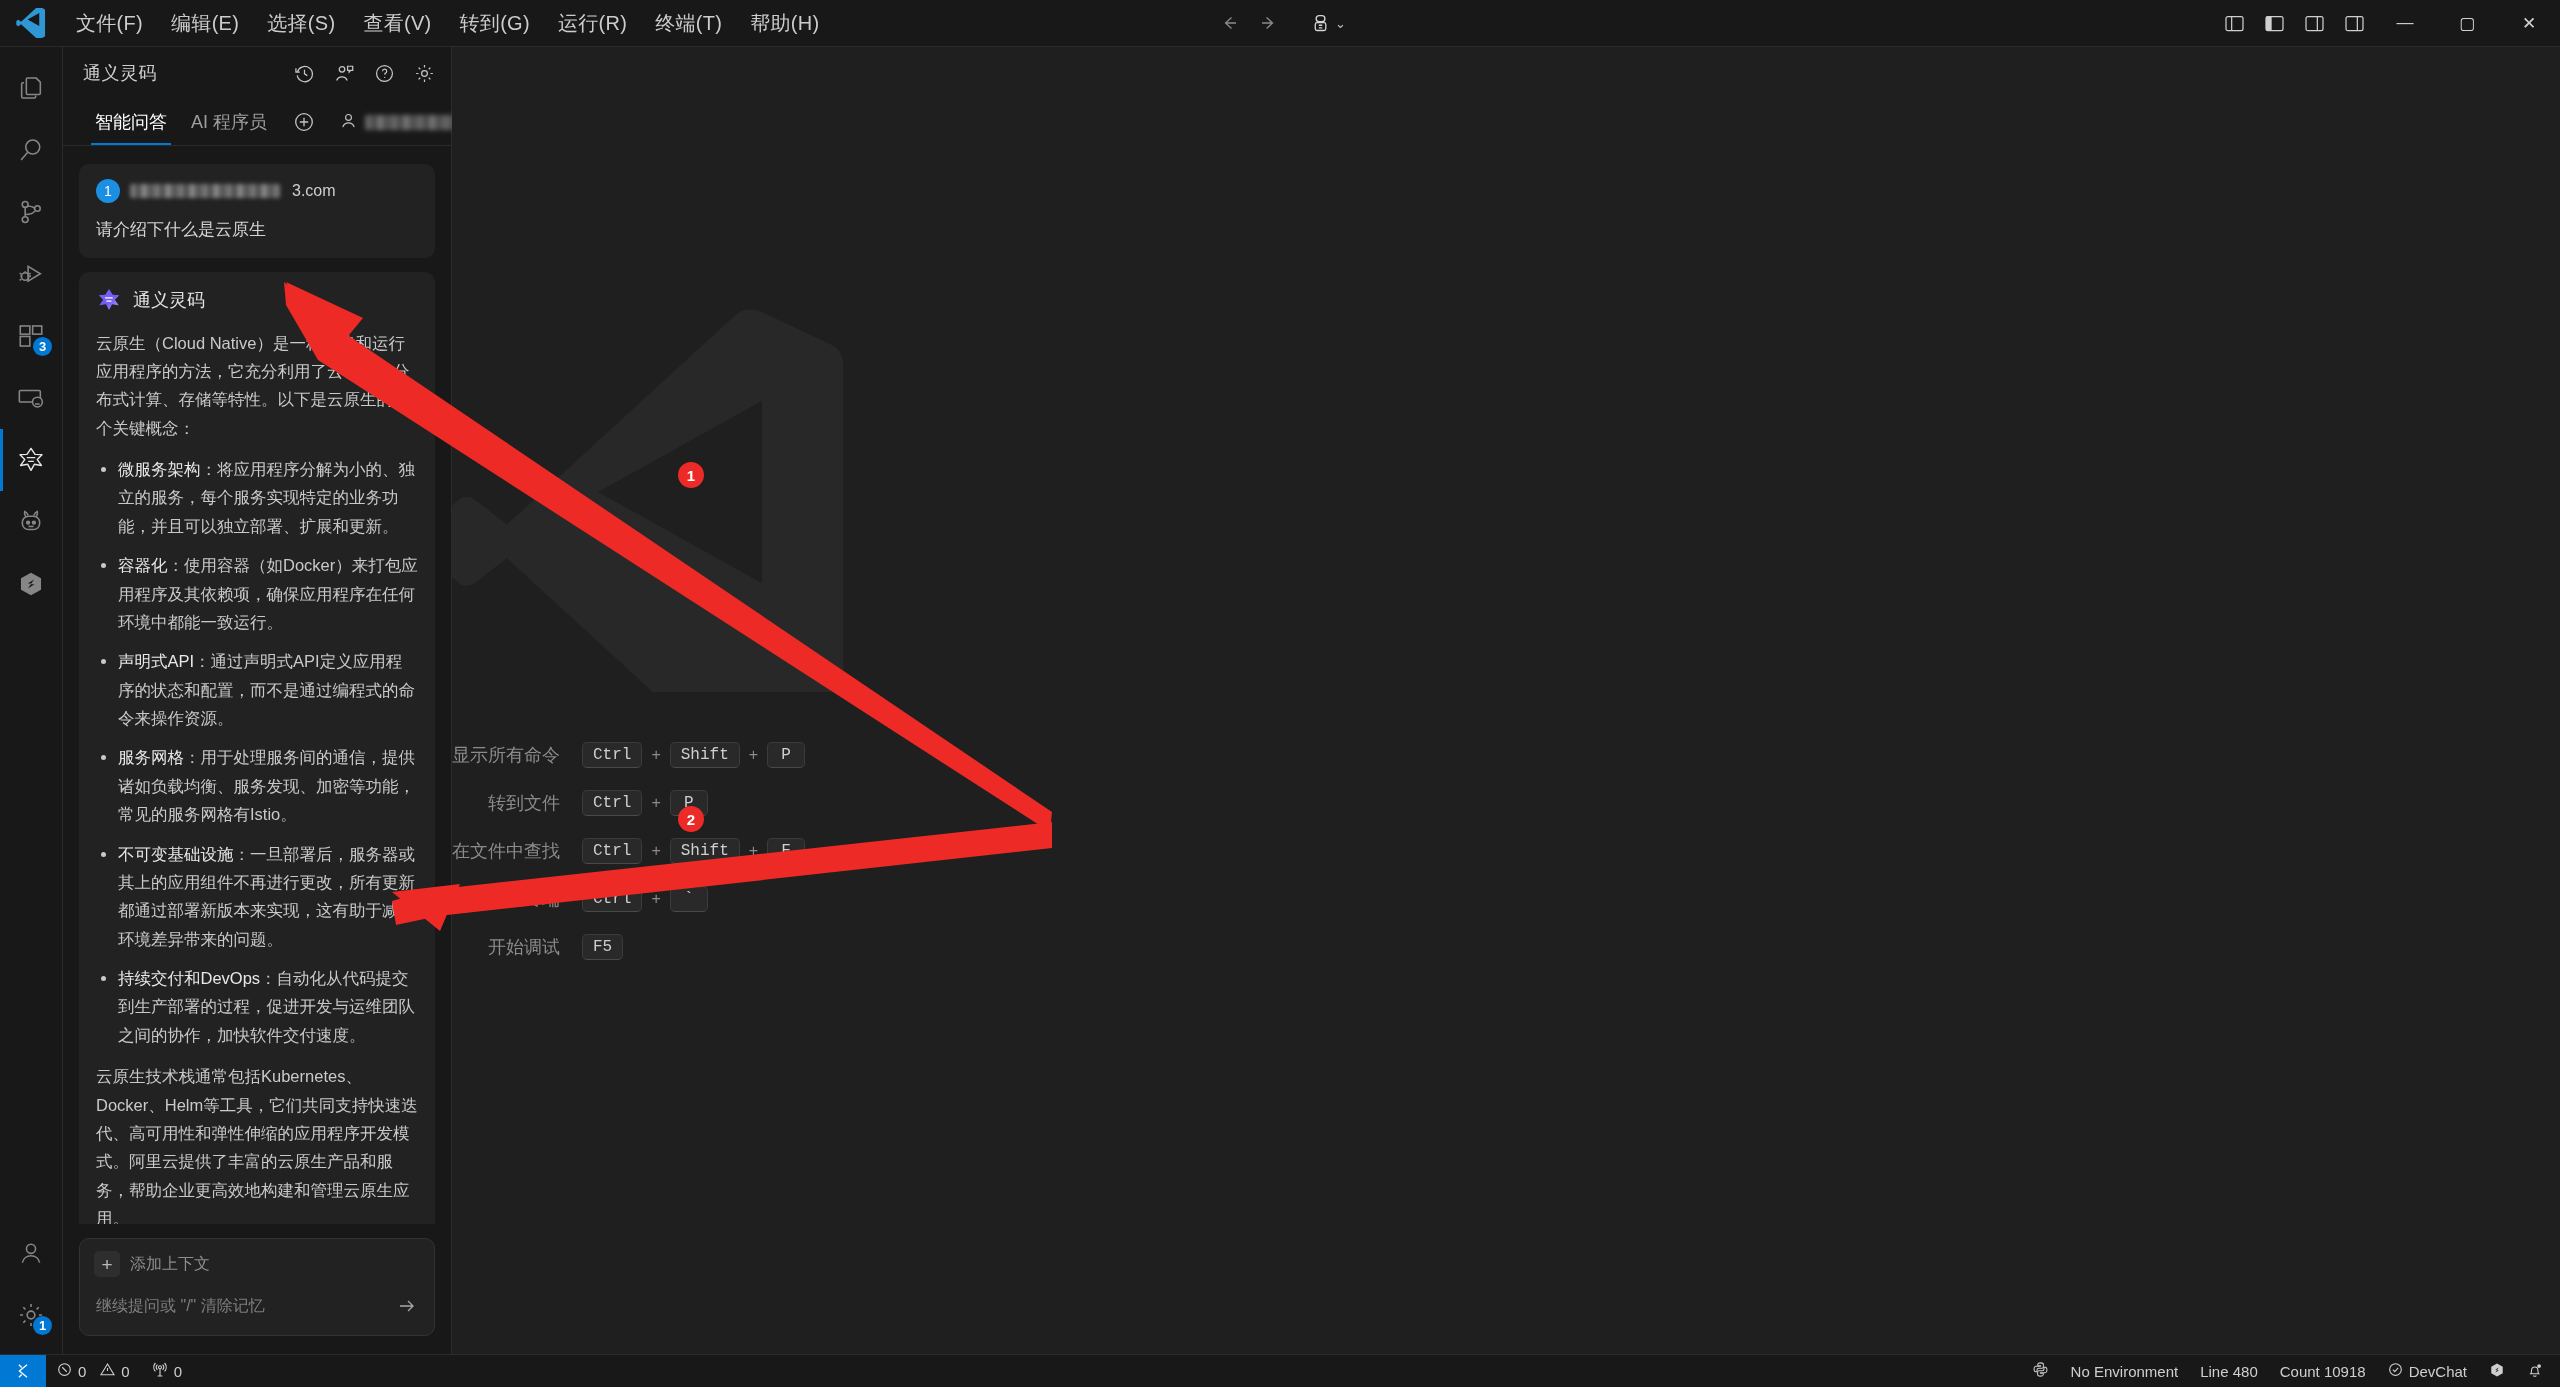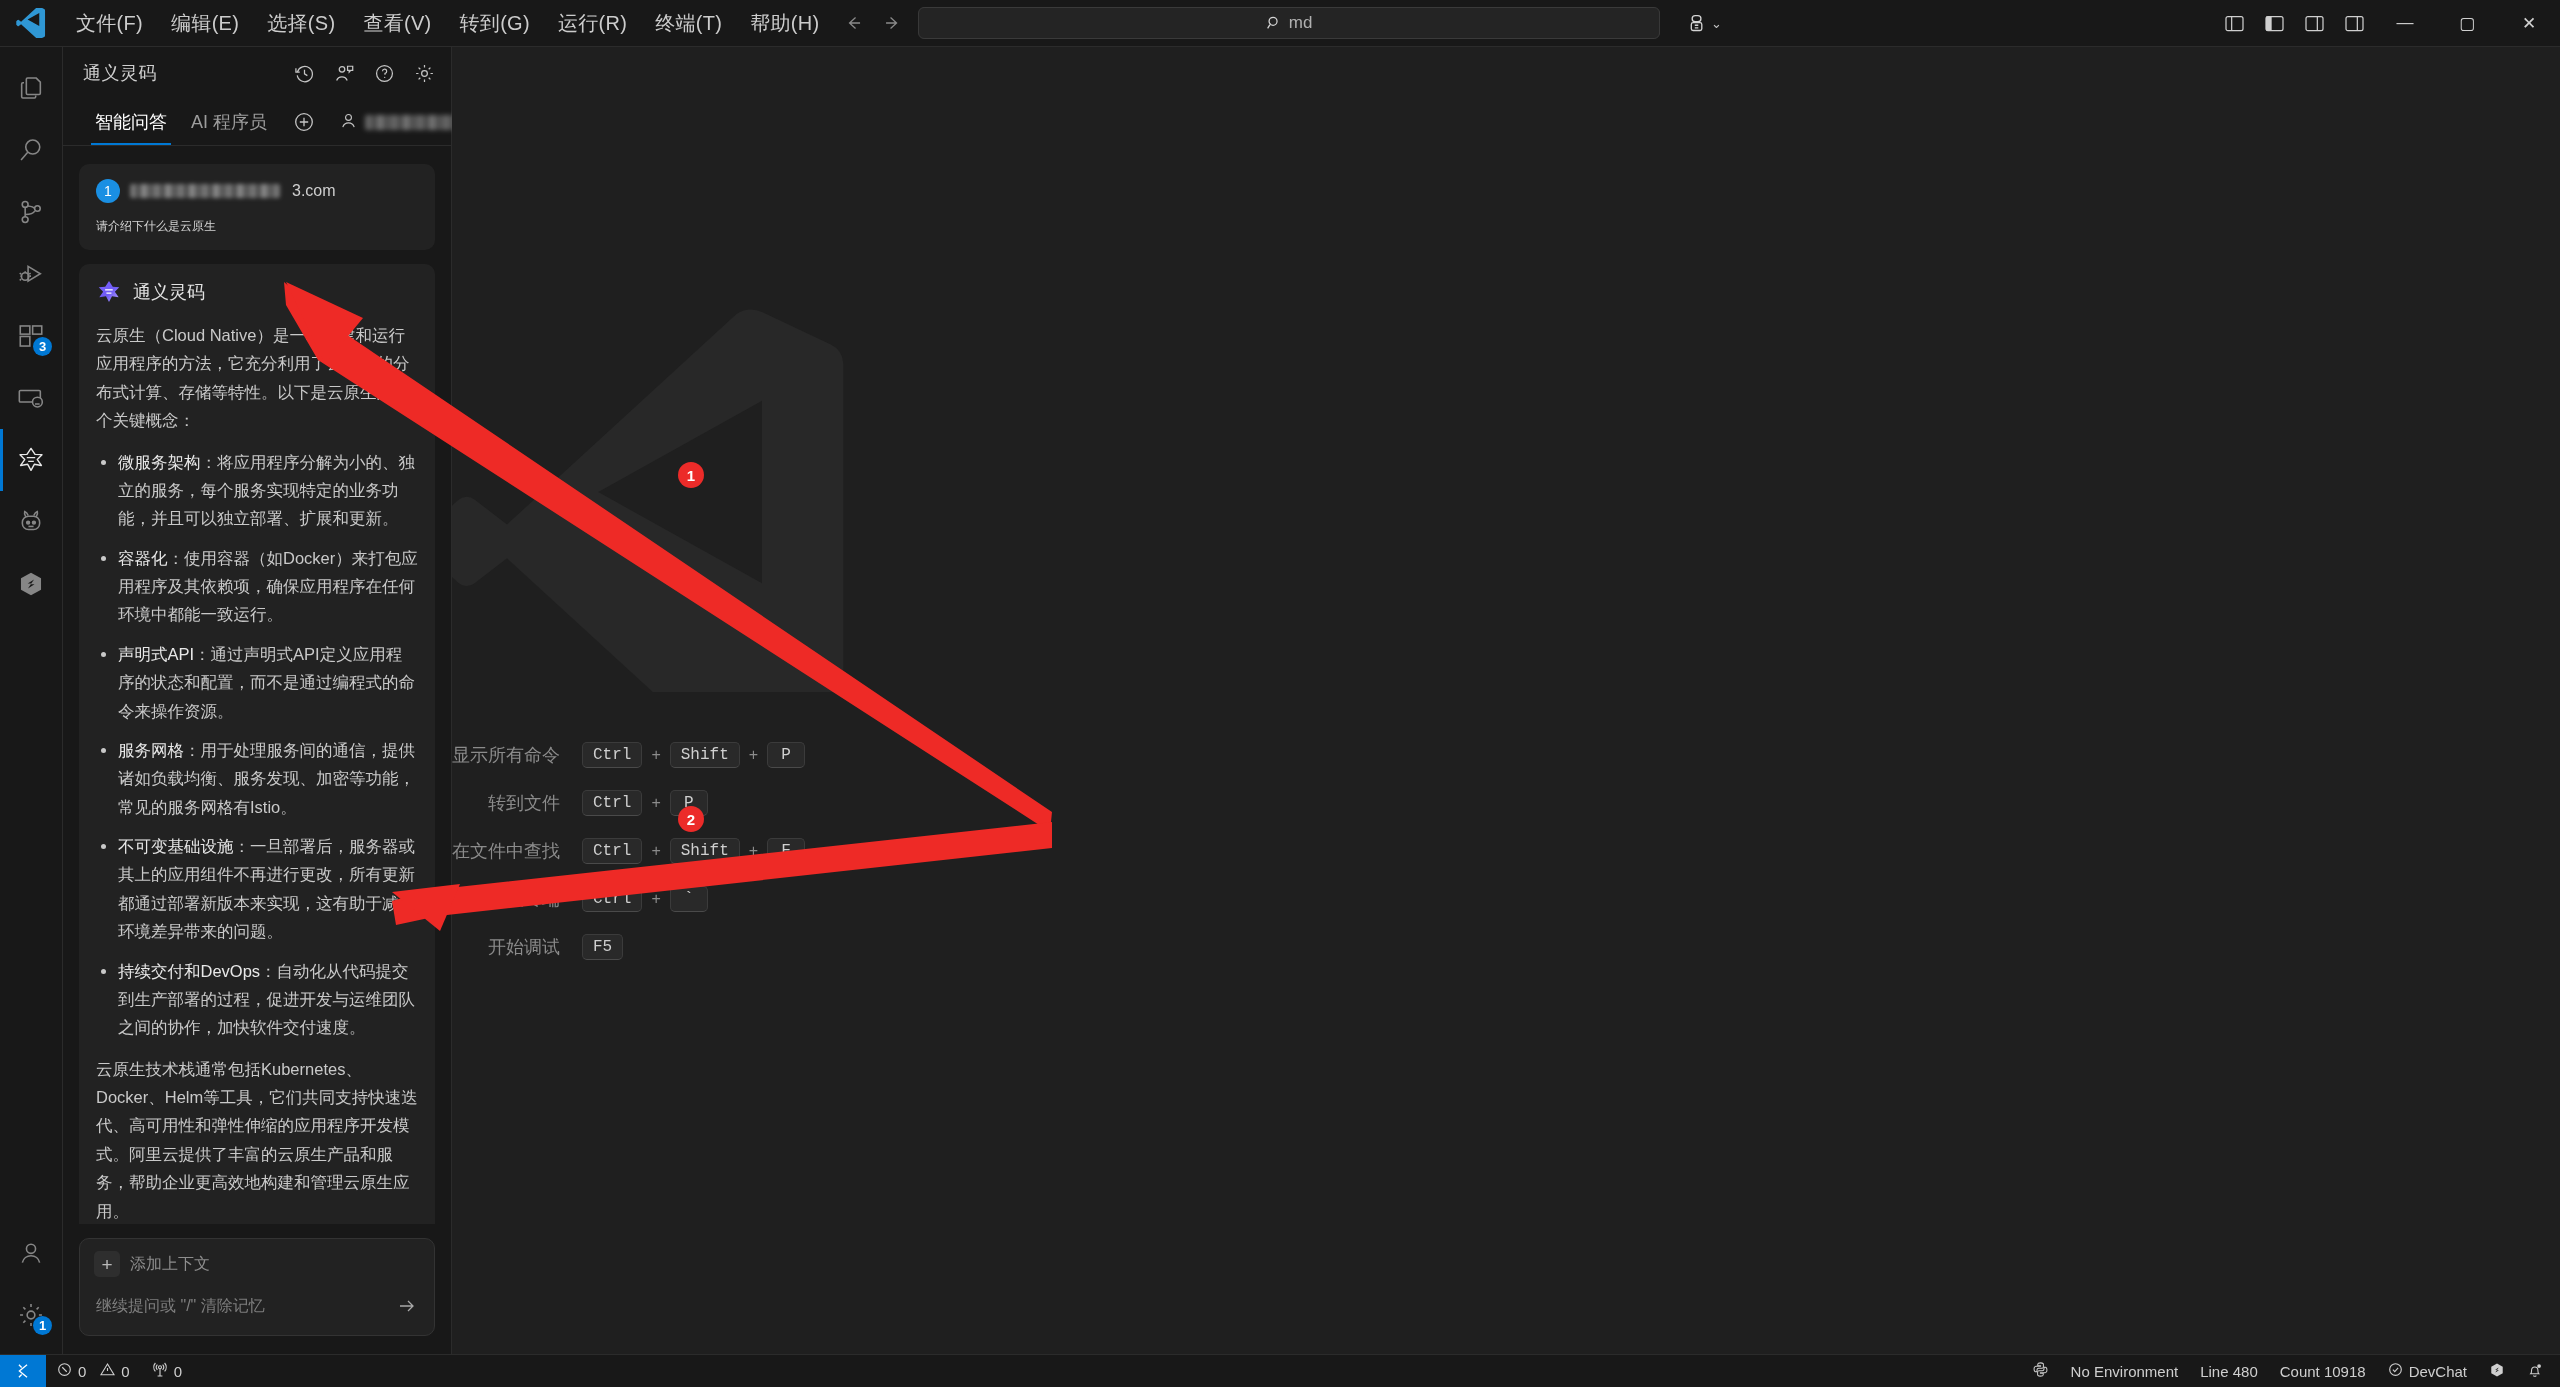--- a/index.html
+++ b/index.html
@@ -62,21 +62,21 @@
   
   .convo{flex:1;overflow:hidden;padding:18px 16px 0 16px;display:flex;flex-direction:column;gap:14px;}
   .msg{background:#222222;border-radius:10px;padding:15px 17px;}
   .msg-user-head{display:flex;align-items:center;gap:10px;}
   .avatar{width:24px;height:24px;border-radius:50%;background:#1a8fe3;color:#fff;font-size:14px;
     display:flex;align-items:center;justify-content:center;font-weight:500;flex:0 0 auto;}
   .blurmail{display:inline-block;width:150px;height:14px;border-radius:2px;
     background:repeating-linear-gradient(90deg,#7a7a7a 0 6px,#4f4f4f 6px 11px,#8c8c8c 11px 17px,#5c5c5c 17px 24px);
     filter:blur(2.2px);opacity:.95;vertical-align:middle;}
   .maildom{font-size:16px;color:#cfcfcf;margin-left:2px;}
-  .msg-user-body{font-size:12px;color:#d4d4d4;margin-top:14px;line-height:1.5;}
+  .msg-user-body{font-size:17px;color:#d4d4d4;margin-top:14px;line-height:1.5;}
   .msg-ai-head{display:flex;align-items:center;gap:11px;}
   .ai-logo{width:26px;height:26px;flex:0 0 auto;}
   .ai-name{font-size:18px;color:#e2e2e2;}
   .ai-body{margin-top:16px;font-size:16.5px;line-height:1.72;color:#c9c9c9;}
   .ai-body p{margin:0 0 13px 0;}
   .ai-body ul{margin:0 0 13px 0;padding-left:22px;}
   .ai-body li{margin-bottom:11px;}
   .ai-body b{color:#e8e8e8;font-weight:400;}
 
   
@@ -142,29 +142,20 @@
     <div class="tb-center">
       <div class="navbtn">
         <svg width="20" height="20" viewBox="0 0 20 20" fill="none" stroke="currentColor" stroke-width="1.3">
             <path d="M12.5 4.5 6.5 10l6 5.5M6.5 10H17"></path>
           </svg>
       </div>
       <div class="navbtn">
         <svg width="20" height="20" viewBox="0 0 20 20" fill="none" stroke="currentColor" stroke-width="1.3">
             <path d="M7.5 4.5 13.5 10l-6 5.5M13.5 10H3"></path>
           </svg>
-      </div>
-      <div class="cmdcenter">
-        <span class="mag">
-          <svg width="16" height="16" viewBox="0 0 16 16" fill="none" stroke="#d4d4d4" stroke-width="1.25">
-              <circle cx="7" cy="6.3" r="4"></circle>
-              <path d="M3.9 9.6 1.6 13.4"></path>
-            </svg>
-        </span>
-        <span>md</span>
       </div>
       <div class="acct">
         <svg width="21" height="21" viewBox="0 0 24 24" fill="none" stroke="#d4d4d4" stroke-width="1.5">
           <rect x="7" y="3" width="10" height="7" rx="3.5"></rect>
             <rect x="6" y="11" width="12" height="9" rx="2"></rect>
           <path d="M10 14h4M10 17h4"></path>
         </svg>
         <span class="chev">⌄</span>
       </div>
     </div>

